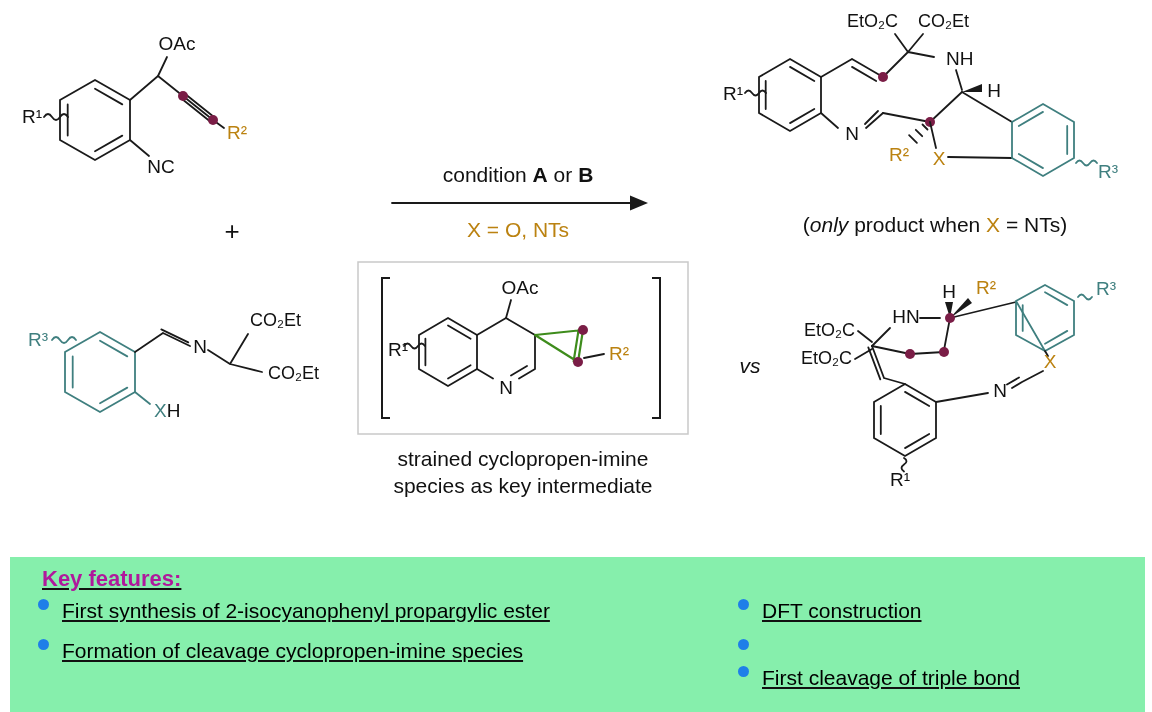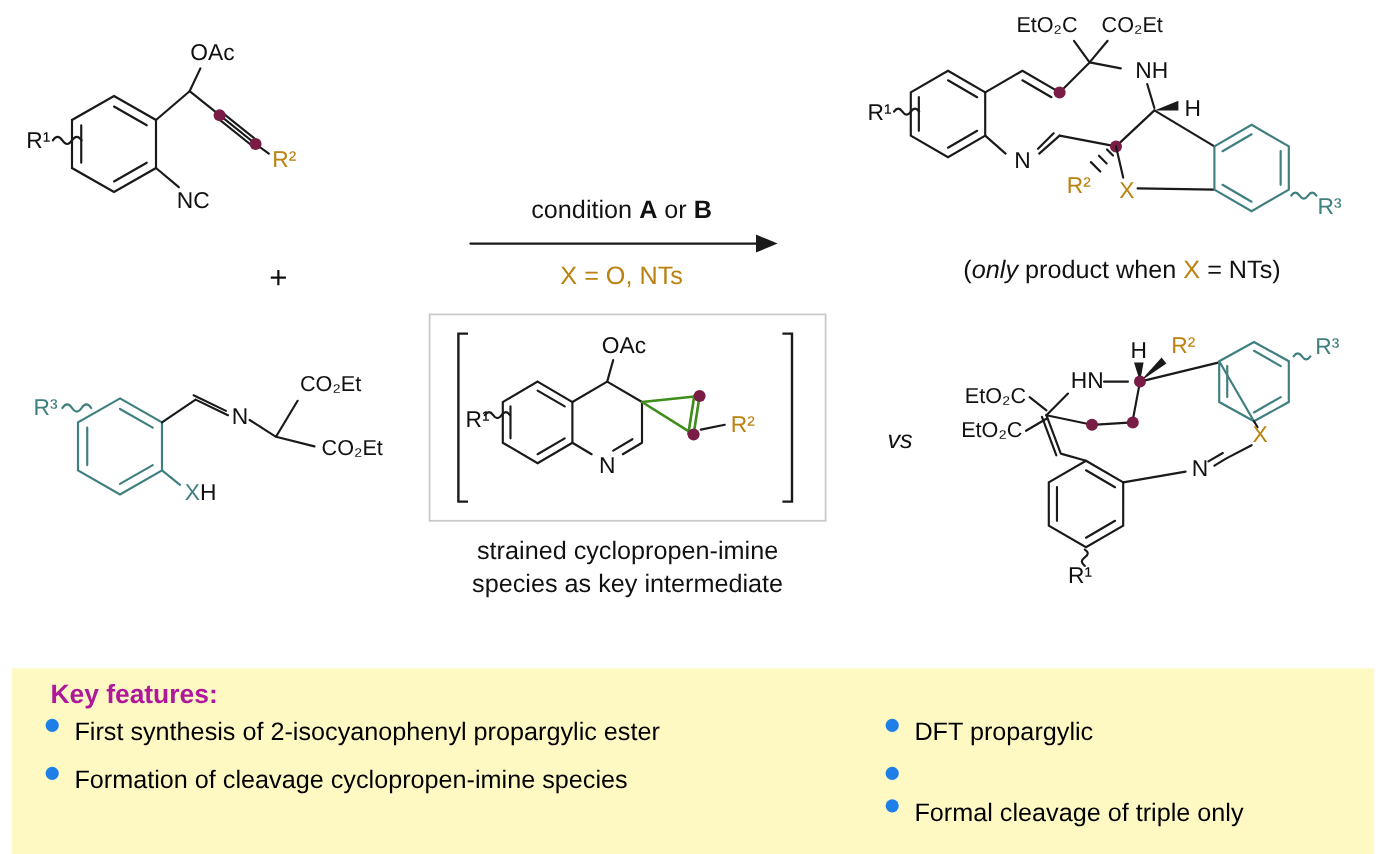--- a/index.html
+++ b/index.html
@@ -10,21 +10,21 @@
   .est{font-size:18px;}
   .cap{font-size:21px;}
   .orange{fill:#bb8210;}
   .teal{fill:#3f7f7f;}
   .bond{stroke:#1a1a1a;stroke-width:1.8;fill:none;stroke-linecap:round;}
   .tbond{stroke:#3f7f7f;stroke-width:1.8;fill:none;stroke-linecap:round;}
   .gbond{stroke:#3e8c1c;stroke-width:2.2;fill:none;stroke-linecap:round;}
   .dot{fill:#7a1d46;stroke:none;}
   .wedge{fill:#1a1a1a;stroke:none;}
   .panel{position:absolute;left:10px;right:7px;top:557px;bottom:0;
-         background:#fef9c3;padding:9px 0 0 28px;box-sizing:border-box;}
+         background:#86efac;padding:9px 0 0 28px;box-sizing:border-box;text-decoration:underline;}
   .kf-title{color:#b0189c;font-weight:bold;font-size:22px;margin:0 0 7px 4px;}
   .kf-cols{display:flex;}
   .kf-col-left{flex:0 0 700px;}
   .kf-col-right{flex:1;}
   .kf-item{display:flex;margin-bottom:16px;font-size:21px;color:#000;}
   .bullet{width:11px;height:11px;border-radius:50%;background:#1f7fe8;
           flex:0 0 11px;margin-right:13px;}
 </style>
 </head>
 <body>
@@ -164,27 +164,27 @@
         <span>First synthesis of 2-isocyanophenyl propargylic ester</span>
       </div>
       <div class="kf-item">
         <span class="bullet"></span>
         <span>Formation of cleavage cyclopropen-imine species</span>
       </div>
     </div>
     <div class="kf-col-right">
       <div class="kf-item">
         <span class="bullet"></span>
-        <span>DFT propargylic</span>
+        <span>DFT construction</span>
       </div>
       <div class="kf-item">
         <span class="bullet"></span>
       </div>
       <div class="kf-item">
         <span class="bullet"></span>
-        <span>Formal cleavage of triple only</span>
+        <span>First cleavage of triple bond</span>
       </div>
     </div>
   </div>
 </div>
 
 
 
 
 </body></html>

